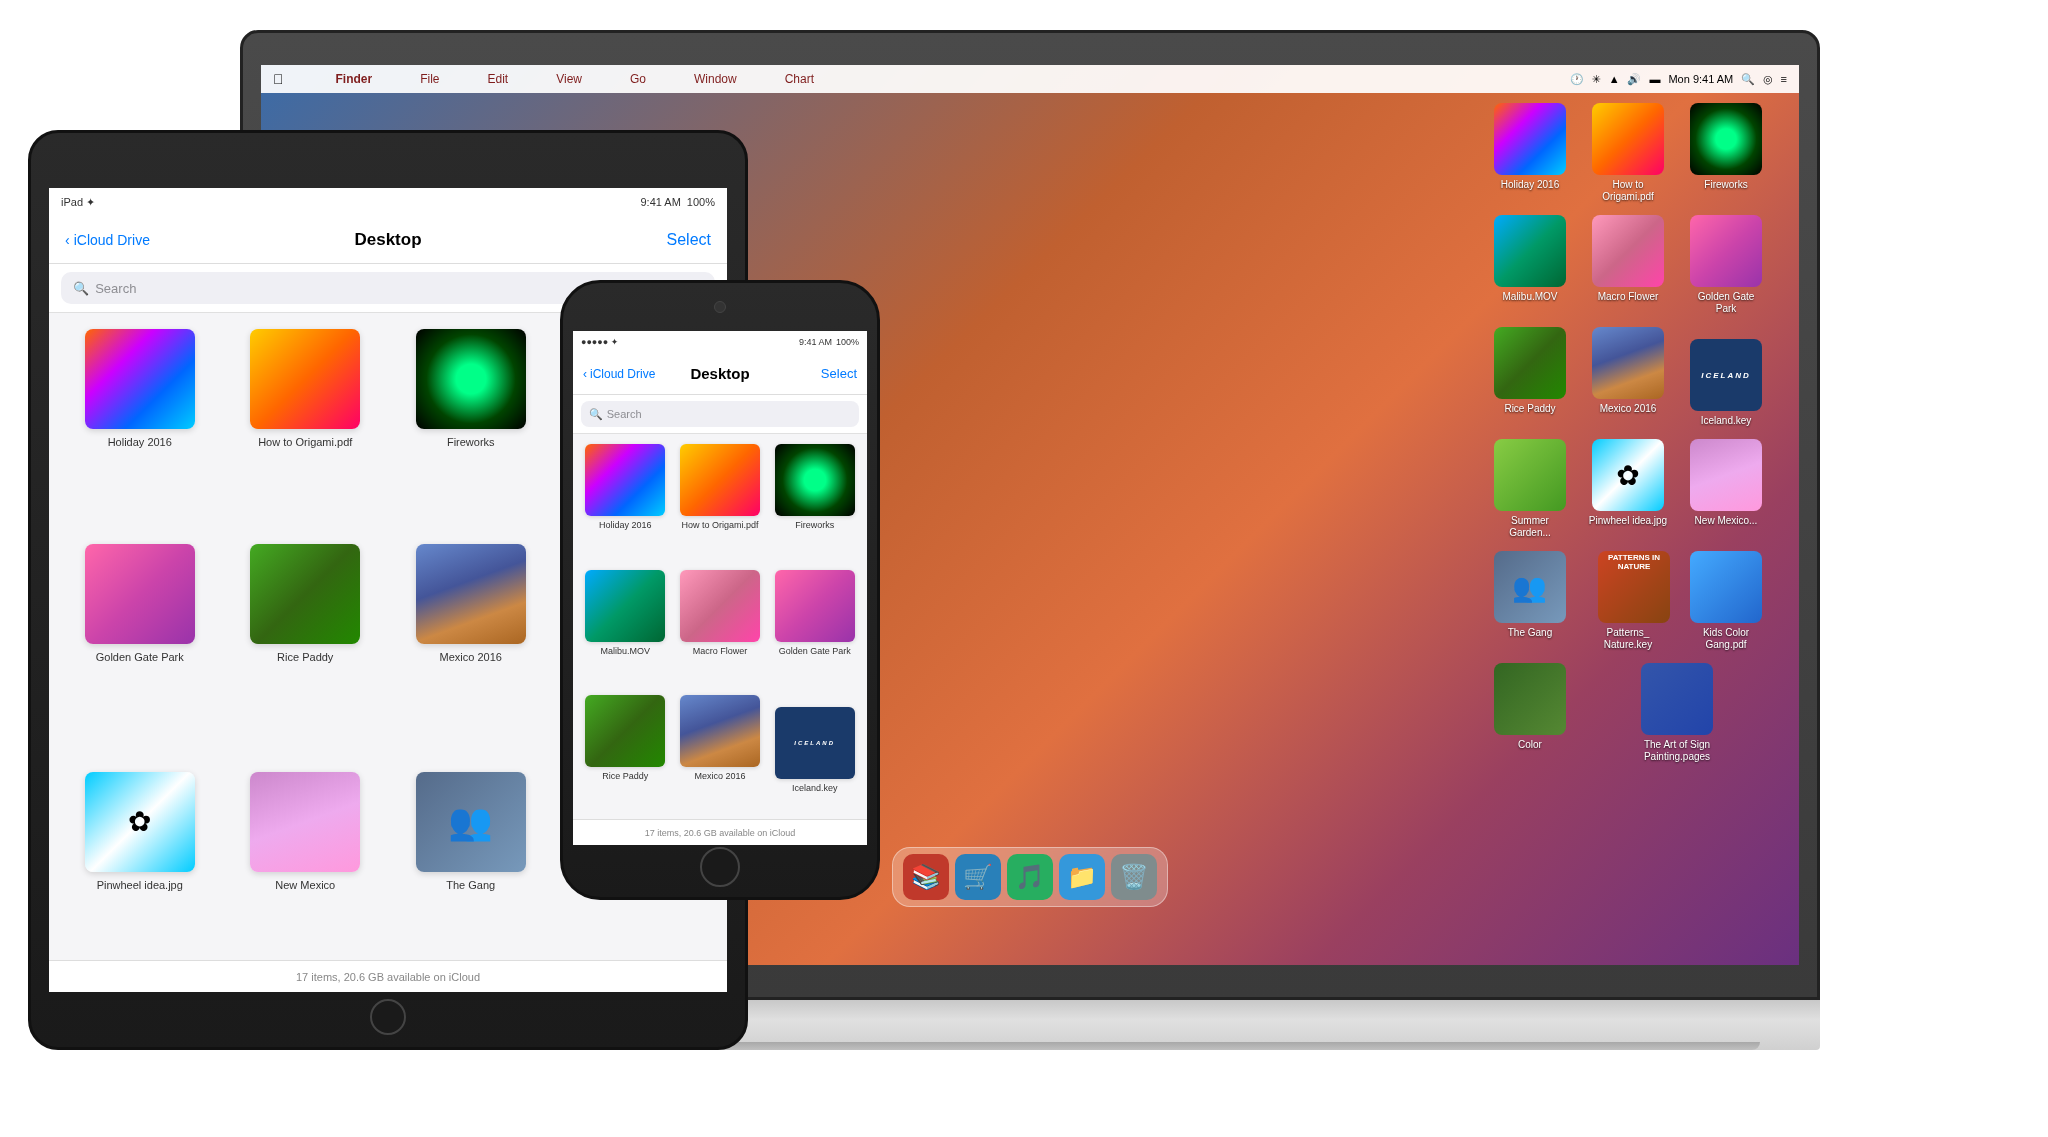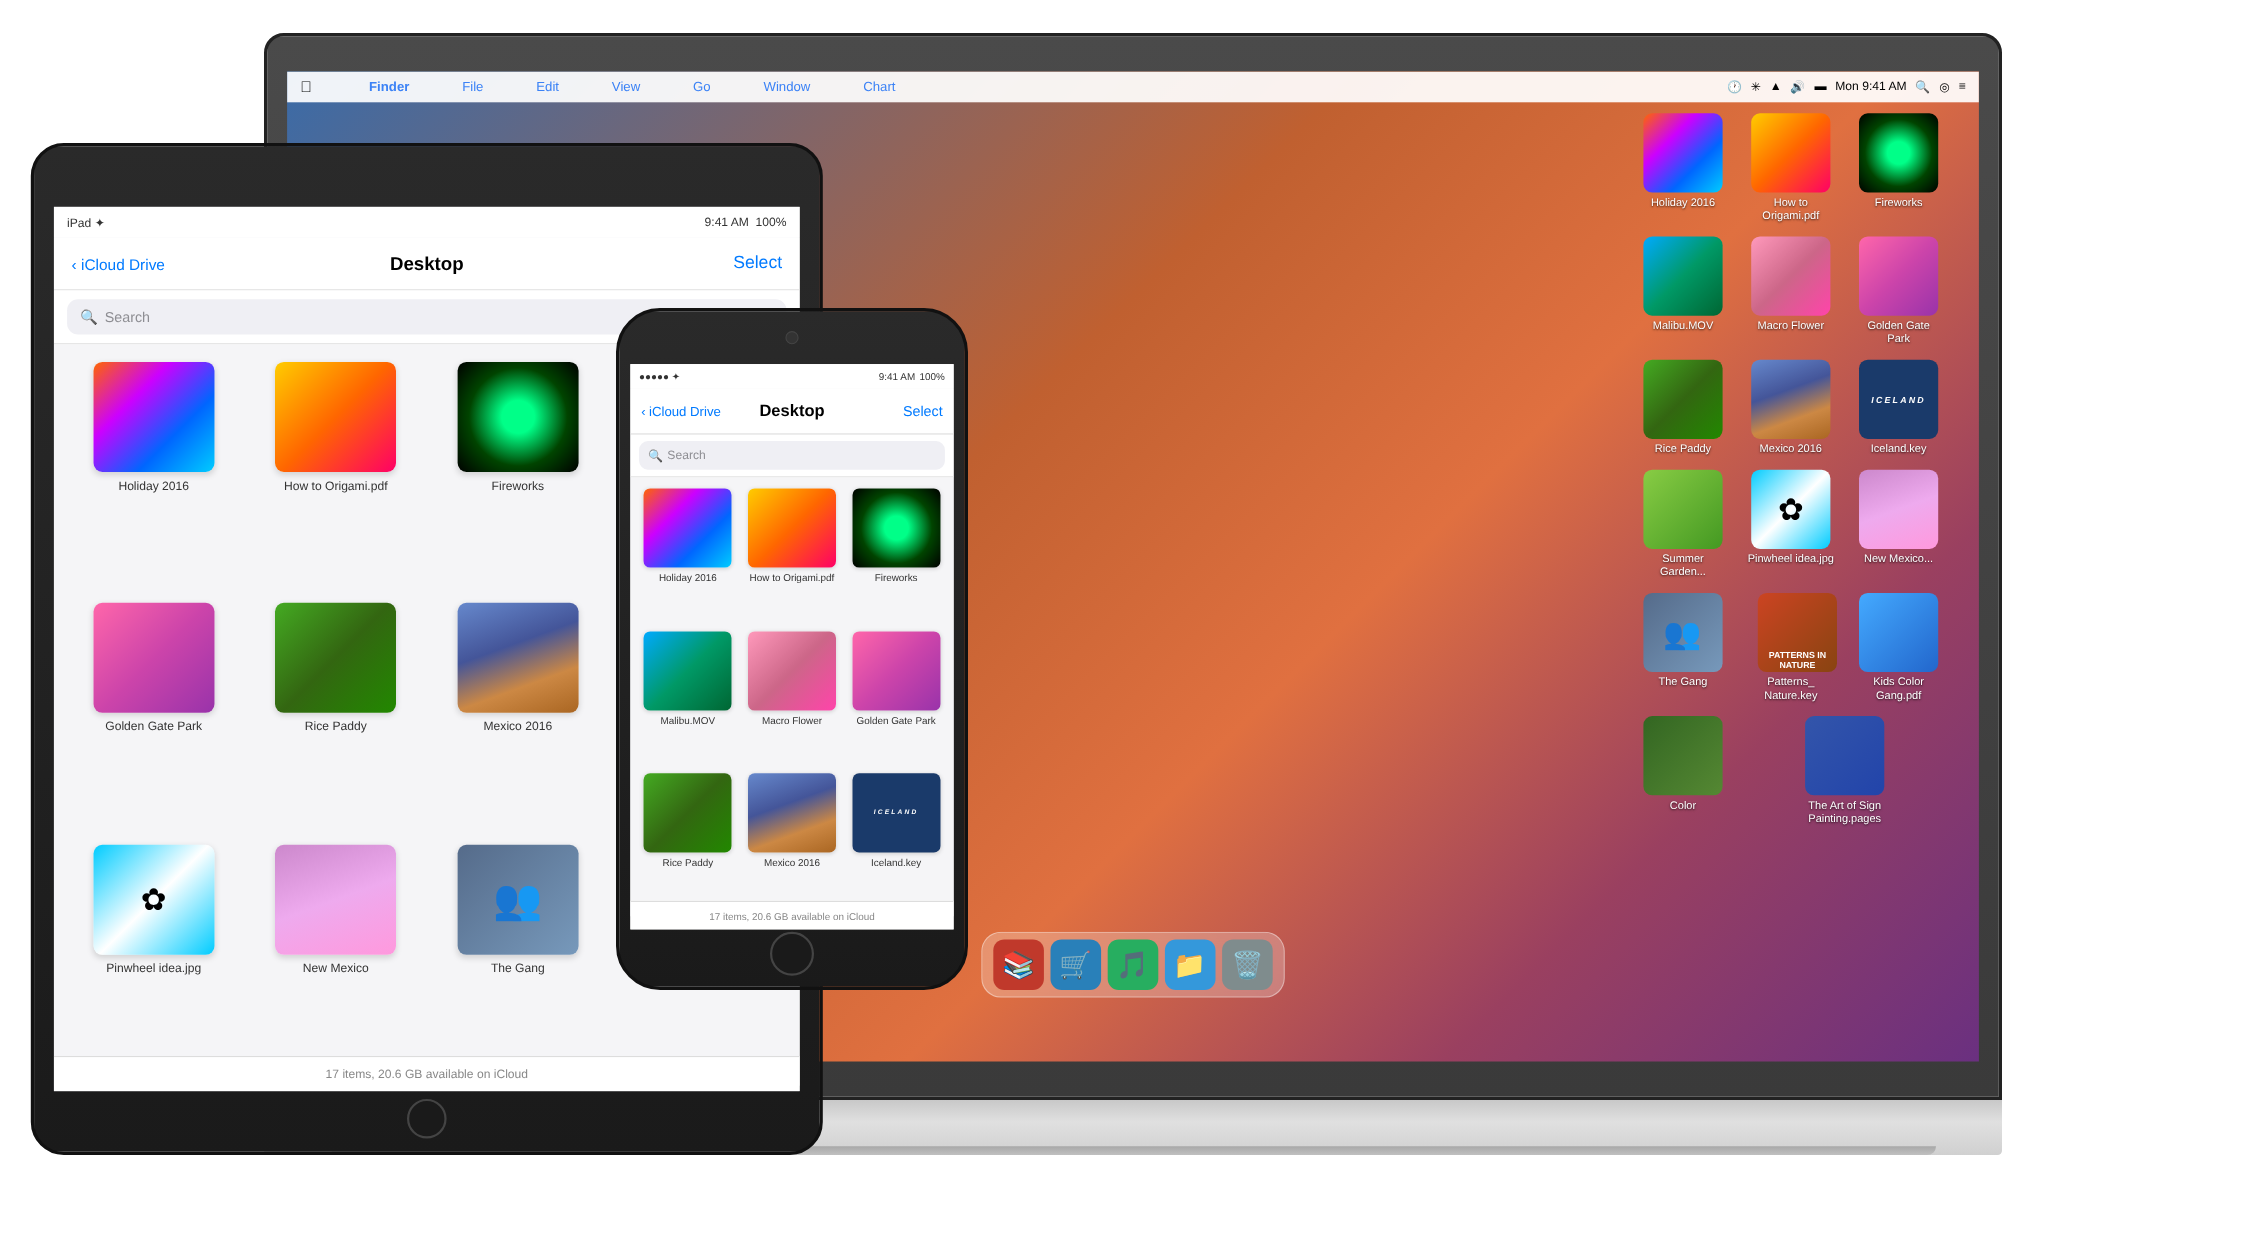--- a/index.html
+++ b/index.html
@@ -44,21 +44,21 @@
       top: 0; left: 0; right: 0;
       height: 28px;
       background: rgba(255,255,255,0.92);
       display: flex;
       align-items: center;
       padding: 0 12px;
       font-size: 12px;
       gap: 16px;
     }
     .apple-logo { font-size: 14px; margin-right: 4px; }
-    .menu-item { font-weight: 400; color: #3b82f6; font-size: 12px; cursor: pointer; padding-left: 32px; }
+    .menu-item { font-weight: 400; color: #7f1d1d; font-size: 12px; cursor: pointer; padding-left: 32px; }
     .menu-item.bold { font-weight: 600; }
     .menubar-right {
       margin-left: auto;
       display: flex;
       align-items: center;
       gap: 8px;
       font-size: 11px;
     }
     .macbook-bottom {
       position: absolute;
@@ -421,26 +421,26 @@
     }
 
     
     .thumb-holiday { background: linear-gradient(135deg, #ff6600, #cc00ff, #0066ff, #00ccff); }
     .thumb-origami { background: linear-gradient(135deg, #ffcc00, #ff6600, #ff0066); }
     .thumb-fireworks { background: radial-gradient(circle, #00ff88 20%, #004400 60%, #000 100%); }
     .thumb-malibu { background: linear-gradient(135deg, #00aaff, #009966, #006633); }
     .thumb-gg-park { background: linear-gradient(135deg, #ff66aa, #cc44aa, #9933aa); }
     .thumb-rice-paddy { background: linear-gradient(135deg, #44aa22, #336611, #228800); }
     .thumb-mexico { background: linear-gradient(160deg, #6688cc 0%, #445599 40%, #cc8844 70%, #aa6622 100%); }
-    .thumb-iceland { background: #1a3a6a; display: flex; align-items: center; justify-content: center; }
+    .thumb-iceland { background: #1a3a6a; display: flex; align-items: center; justify-content: center; margin-top: 12px; }
     .thumb-pinwheel { background: linear-gradient(135deg, #00ccff, #ffffff, #00ccff); display: flex; align-items: center; justify-content: center; }
     .thumb-pinwheel-flower { font-size: 28px; }
     .thumb-new-mexico { background: linear-gradient(160deg, #cc88cc 0%, #eeaaee 50%, #ff99dd 100%); }
     .thumb-gang { background: linear-gradient(135deg, #556b8a, #7799bb); display: flex; align-items: center; justify-content: center; }
-    .thumb-patterns { background: linear-gradient(135deg, #cc4422, #884411); display: flex; align-items: flex-end; justify-content: center; margin-left: 12px; }
+    .thumb-patterns { background: linear-gradient(135deg, #cc4422, #884411); display: flex; align-items: flex-start; justify-content: center; margin-left: 12px; }
     .thumb-summer { background: linear-gradient(135deg, #88cc44, #449922); }
     .thumb-forest { background: linear-gradient(135deg, #336622, #558833); }
     .thumb-artbook { background: linear-gradient(135deg, #3355aa, #2244aa); }
     .thumb-macro { background: linear-gradient(135deg, #ff99bb, #cc6688, #ff44aa); }
 
     
     .iceland-label {
       color: white;
       font-size: 8px;
       font-weight: 800;

